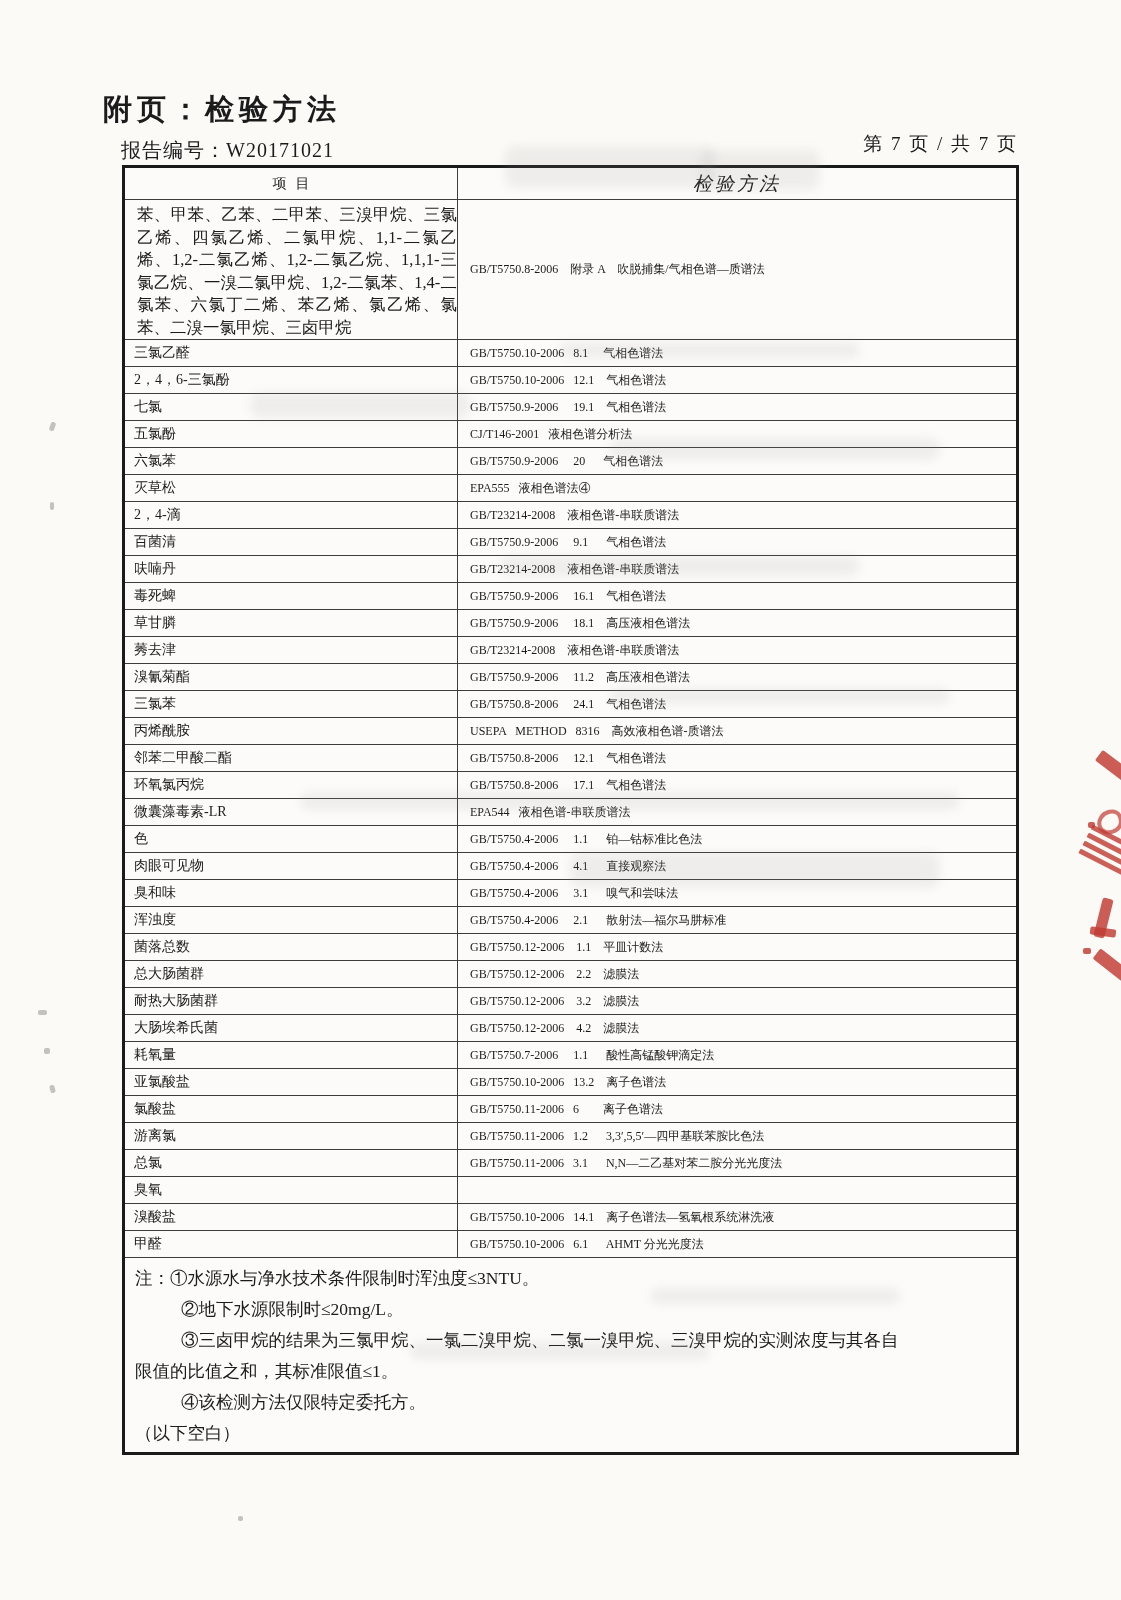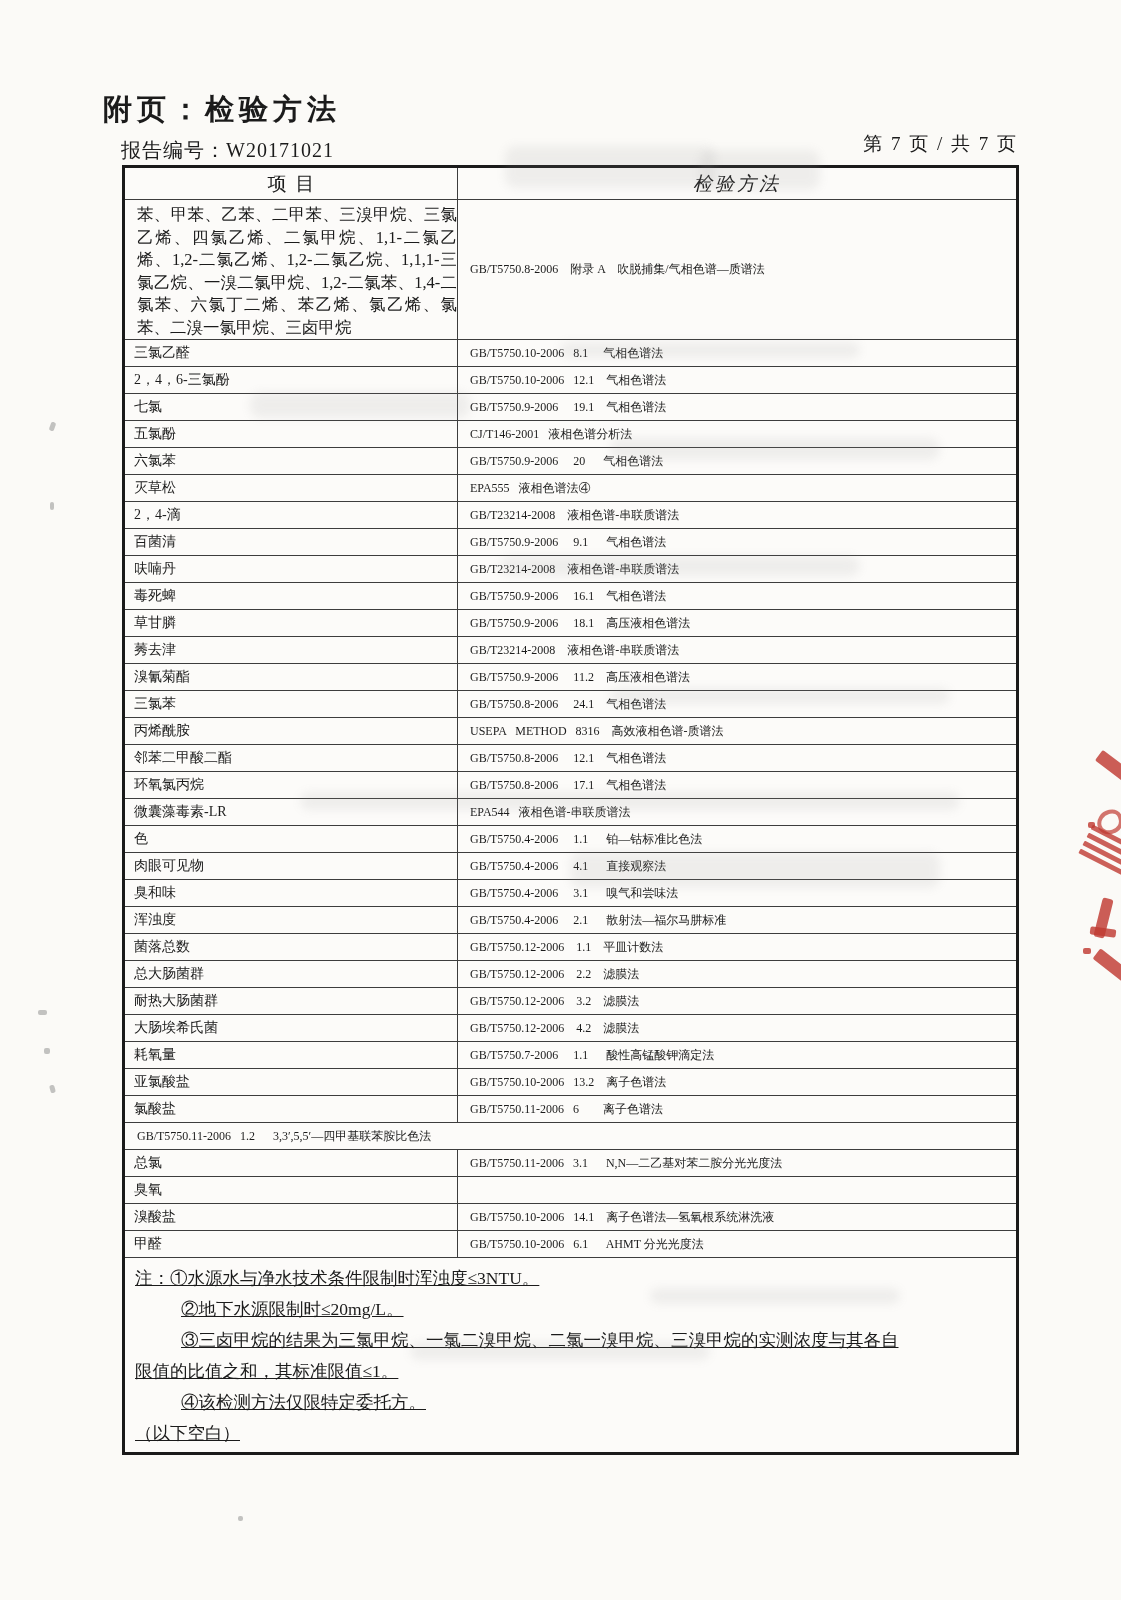--- a/index.html
+++ b/index.html
@@ -29,21 +29,21 @@
 
   .doc-table {
     position: absolute; left: 122px; top: 165px; width: 897px;
     border: 3px solid #1a1a1a;
     background: rgba(255,255,255,0.25);
   }
   .t-header { display: flex; height: 31px; }
   .h-item {
     width: 333px; border-right: 1px solid var(--line);
     display: flex; align-items: center; justify-content: center;
-    font-size: 19px; letter-spacing: 9px; padding-left: 9px;
+    font-size: 14px; letter-spacing: 9px; padding-left: 9px;
   }
   .h-method {
     flex: 1; display: flex; align-items: center; justify-content: center;
     font-size: 19px; letter-spacing: 3px; font-style: italic;
   }
 
   .row { display: flex; height: 27px; border-top: 1px solid var(--line); }
   .row.tall { height: 140px; }
   .item-cell {
     width: 333px; border-right: 1px solid var(--line);
@@ -60,21 +60,20 @@
   .method-cell {
     flex: 1; display: flex; align-items: center;
     padding-left: 12px; font-size: 12px;
     white-space: pre; overflow: hidden;
   }
 
   .notes {
     border-top: 1px solid var(--line);
     padding: 5px 10px 3px 10px;
     font-size: 17.5px;
-    text-decoration: underline;
   }
   .note-line { line-height: 31px; white-space: pre-wrap; }
   .note-line.indent { padding-left: 46px; }
 
   
   .stamp-frag { position: absolute; background: var(--stamp); opacity: .82; border-radius: 2px; }
   .stamp-ring {
     position: absolute; background: transparent;
     border: 4px solid var(--stamp); opacity: .7;
     border-radius: 60% 45% 55% 50%;
@@ -243,20 +242,21 @@
     <div class="item-cell">亚氯酸盐</div>
     <div class="method-cell">GB/T5750.10-2006   13.2    离子色谱法</div>
   </div>
 
   <div class="row">
     <div class="item-cell">氯酸盐</div>
     <div class="method-cell">GB/T5750.11-2006   6        离子色谱法</div>
   </div>
 
   <div class="row">
+    <div class="item-cell">游离氯</div>
     <div class="method-cell">GB/T5750.11-2006   1.2      3,3′,5,5′—四甲基联苯胺比色法</div>
   </div>
 
   <div class="row">
     <div class="item-cell">总氯</div>
     <div class="method-cell">GB/T5750.11-2006   3.1      N,N—二乙基对苯二胺分光光度法</div>
   </div>
 
   <div class="row">
     <div class="item-cell">臭氧</div>

